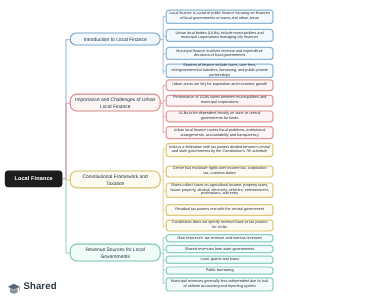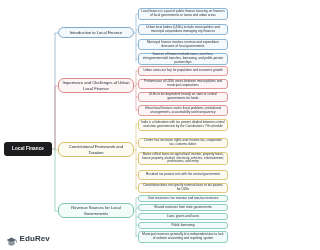--- a/index.html
+++ b/index.html
@@ -151,16 +151,16 @@
   <div class="leaf g4" style="top:231px;height:12px;">Municipal revenues generally less independent due to lack of uniform accounting and reporting system</div>
 
   <div class="brand">
     <span class="cap">
       <svg viewBox="0 0 24 22" width="11" height="10" xmlns="http://www.w3.org/2000/svg">
         <path d="M12 1 L23 6.5 L12 12 L1 6.5 Z" fill="#5b6670"></path>
         <path d="M5 9 L5 15 C5 17.5 8.5 19 12 19 C15.5 19 19 17.5 19 15 L19 9 L12 12.8 Z" fill="#8a949c"></path>
         <rect x="22.2" y="6.3" width="1" height="7" fill="#5b6670"></rect>
       </svg>
     </span>
-    <span class="name">EduRev</span>
+    <span class="name">Shared</span>
   </div>
 
 </div>
 
 </body></html>

